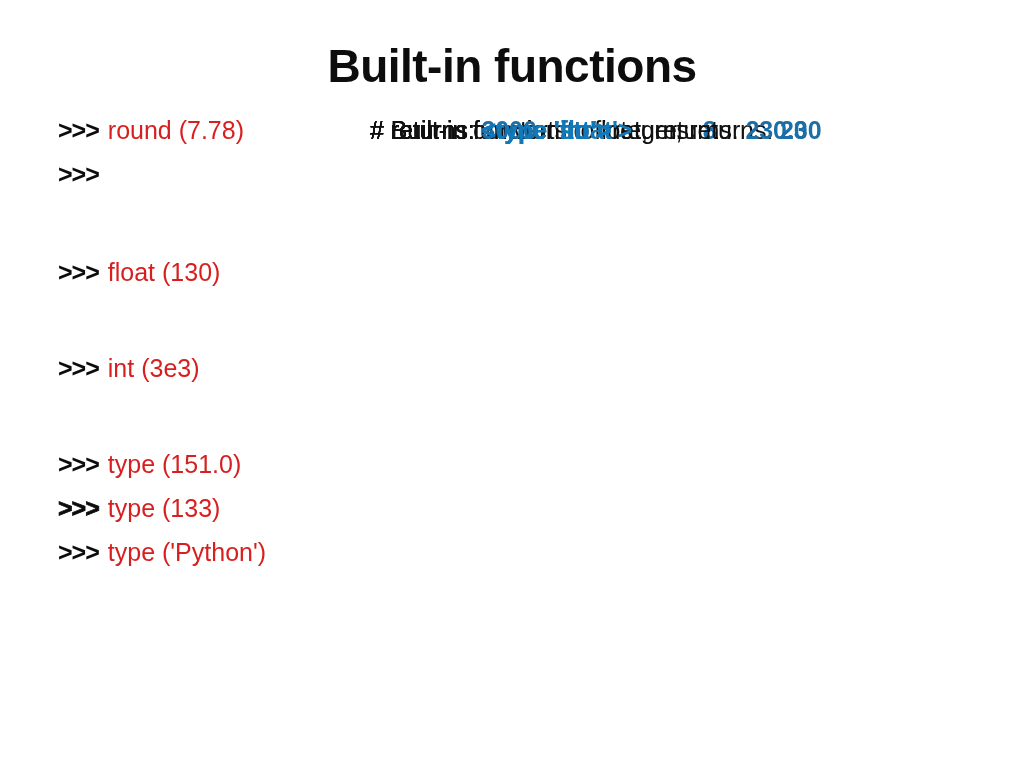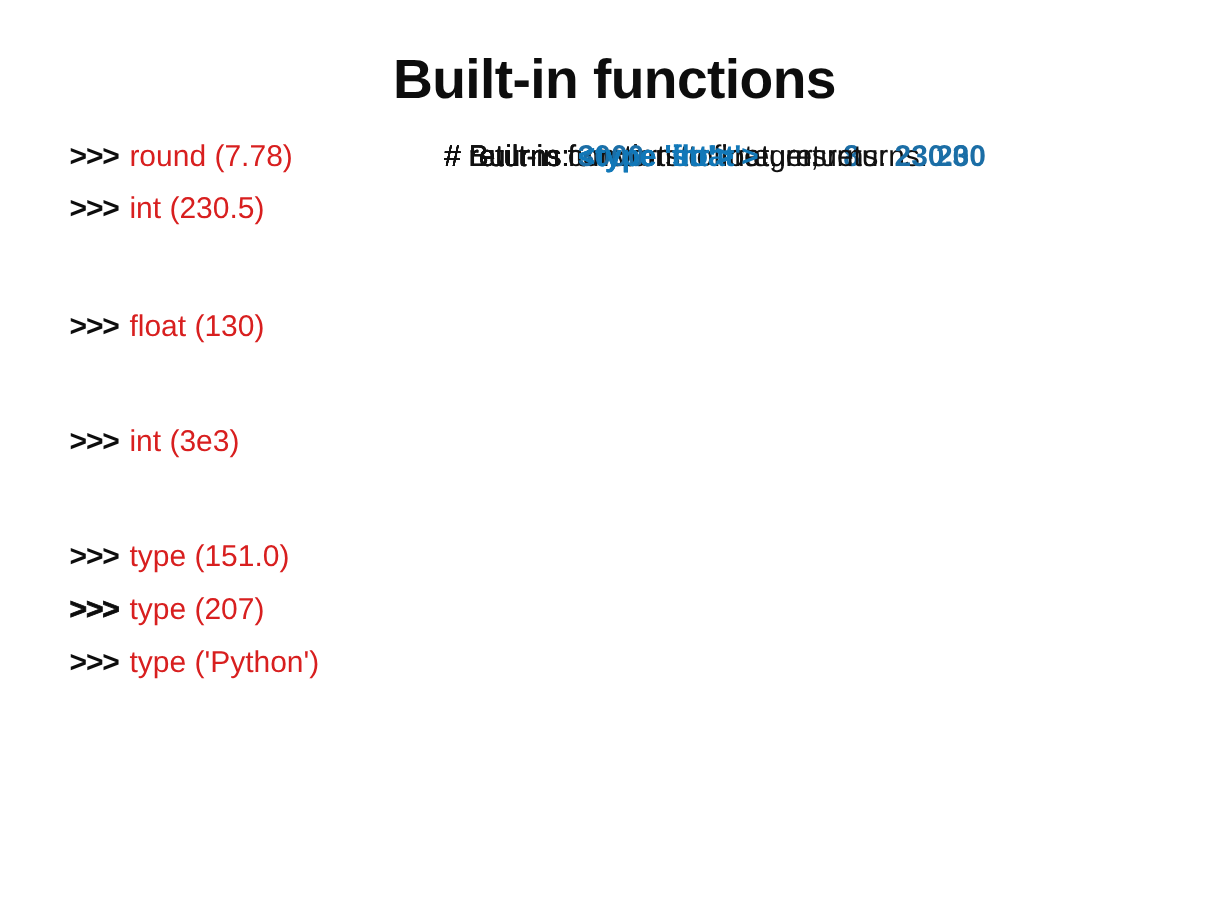--- a/index.html
+++ b/index.html
@@ -112,21 +112,20 @@
       <span class="prompt">&gt;&gt;&gt;</span>
       <span class="call">round (7.78)</span>
       <span class="comment-col">
         <span class="cmt"># Built-in function</span><span class="spacer-tab"></span><span class="cmt">returns:</span>
         <span class="ret-num">8</span>
       </span>
     </div>
 
     <div class="code-line">
       <span class="prompt">&gt;&gt;&gt;</span>
-      <span class="call">int (230.5)</span>
       <span class="comment-col">
         <span class="cmt"># Built-in converts to integer,</span>
         <span class="cmt">returns:</span>
         <span class="ret-num">230</span>
       </span>
     </div>
 
     <div class="gap-lg"></div>
 
     <div class="code-line">
@@ -158,21 +157,21 @@
       <span class="call">type (151.0)</span>
       <span class="comment-col">
         <span class="cmt">#</span>
         <span class="cmt">returns:</span>
         <span class="ret-type">&lt;type 'float'&gt;</span>
       </span>
     </div>
 
     <div class="code-line">
       <span class="prompt heavy">&gt;&gt;&gt;</span>
-      <span class="call">type (207)</span>
+      <span class="call">type (133)</span>
       <span class="comment-col">
         <span class="cmt">#</span>
         <span class="cmt">returns:</span>
         <span class="ret-type">&lt;type 'int'&gt;</span>
       </span>
     </div>
 
     <div class="code-line">
       <span class="prompt">&gt;&gt;&gt;</span>
       <span class="call">type ('Python')</span>

